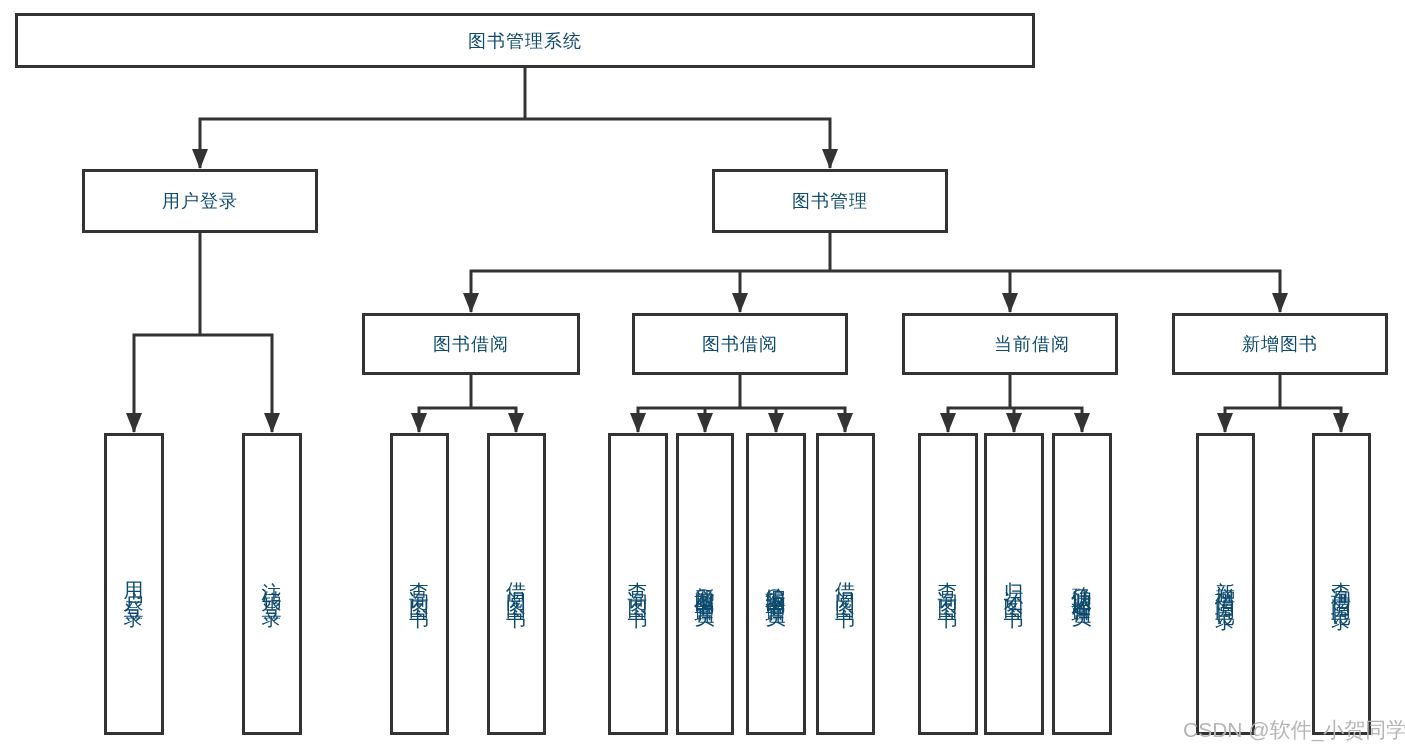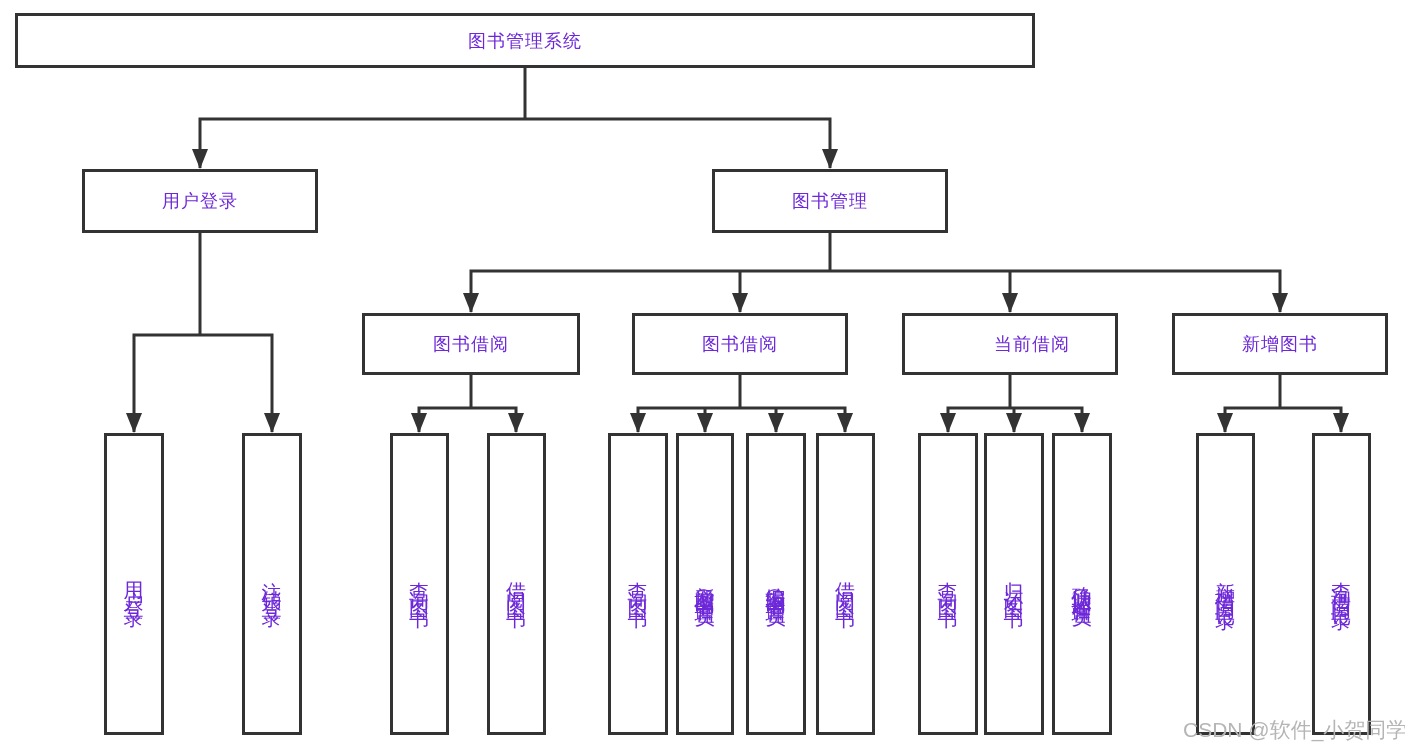--- a/index.html
+++ b/index.html
@@ -12,21 +12,21 @@
     overflow: hidden;
   }
   .node {
     position: absolute;
     box-sizing: border-box;
     border: 3px solid #333333;
     background: #ffffff;
     display: flex;
     align-items: center;
     justify-content: center;
-    color: #6d28d9;
+    color: #0c4a6e;
   }
   .h-node { font-size: 18px; letter-spacing: 1px; }
   .v-node {
     writing-mode: vertical-rl;
     text-orientation: mixed;
     font-size: 20px;
     letter-spacing: 9px;
     line-height: 1;
   }
   .v-node span { display: block; }

